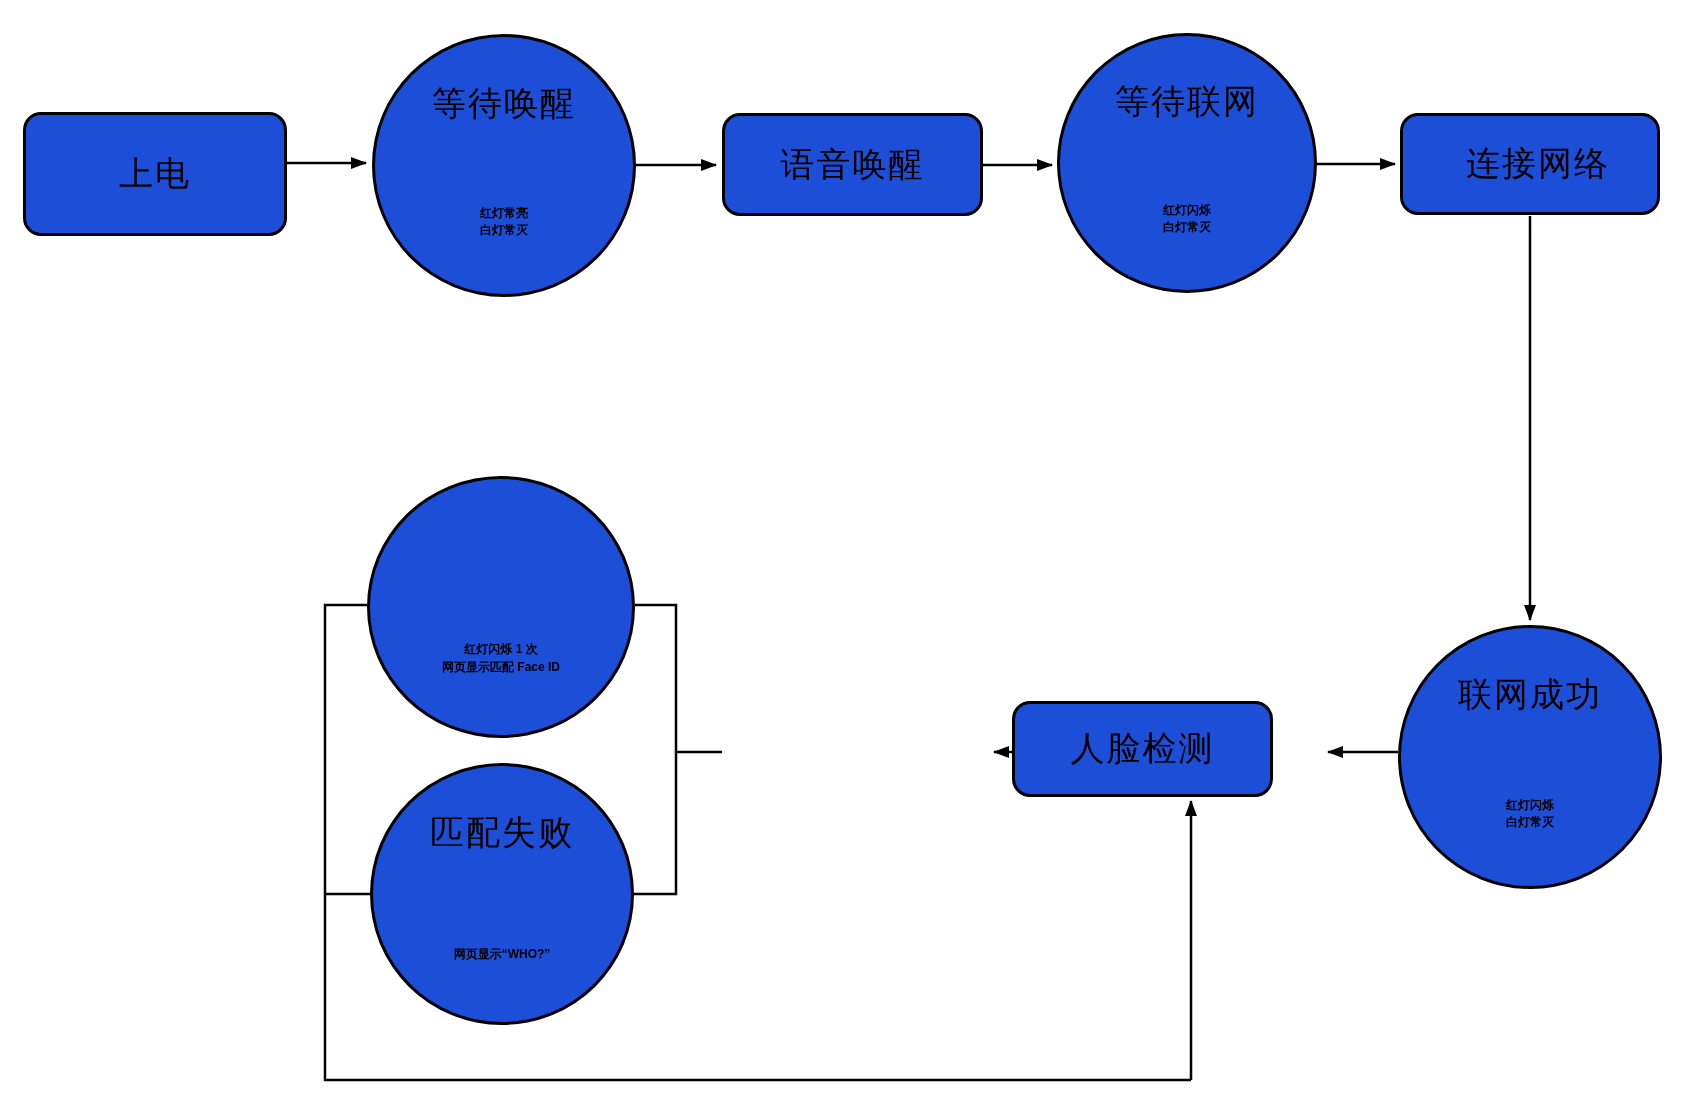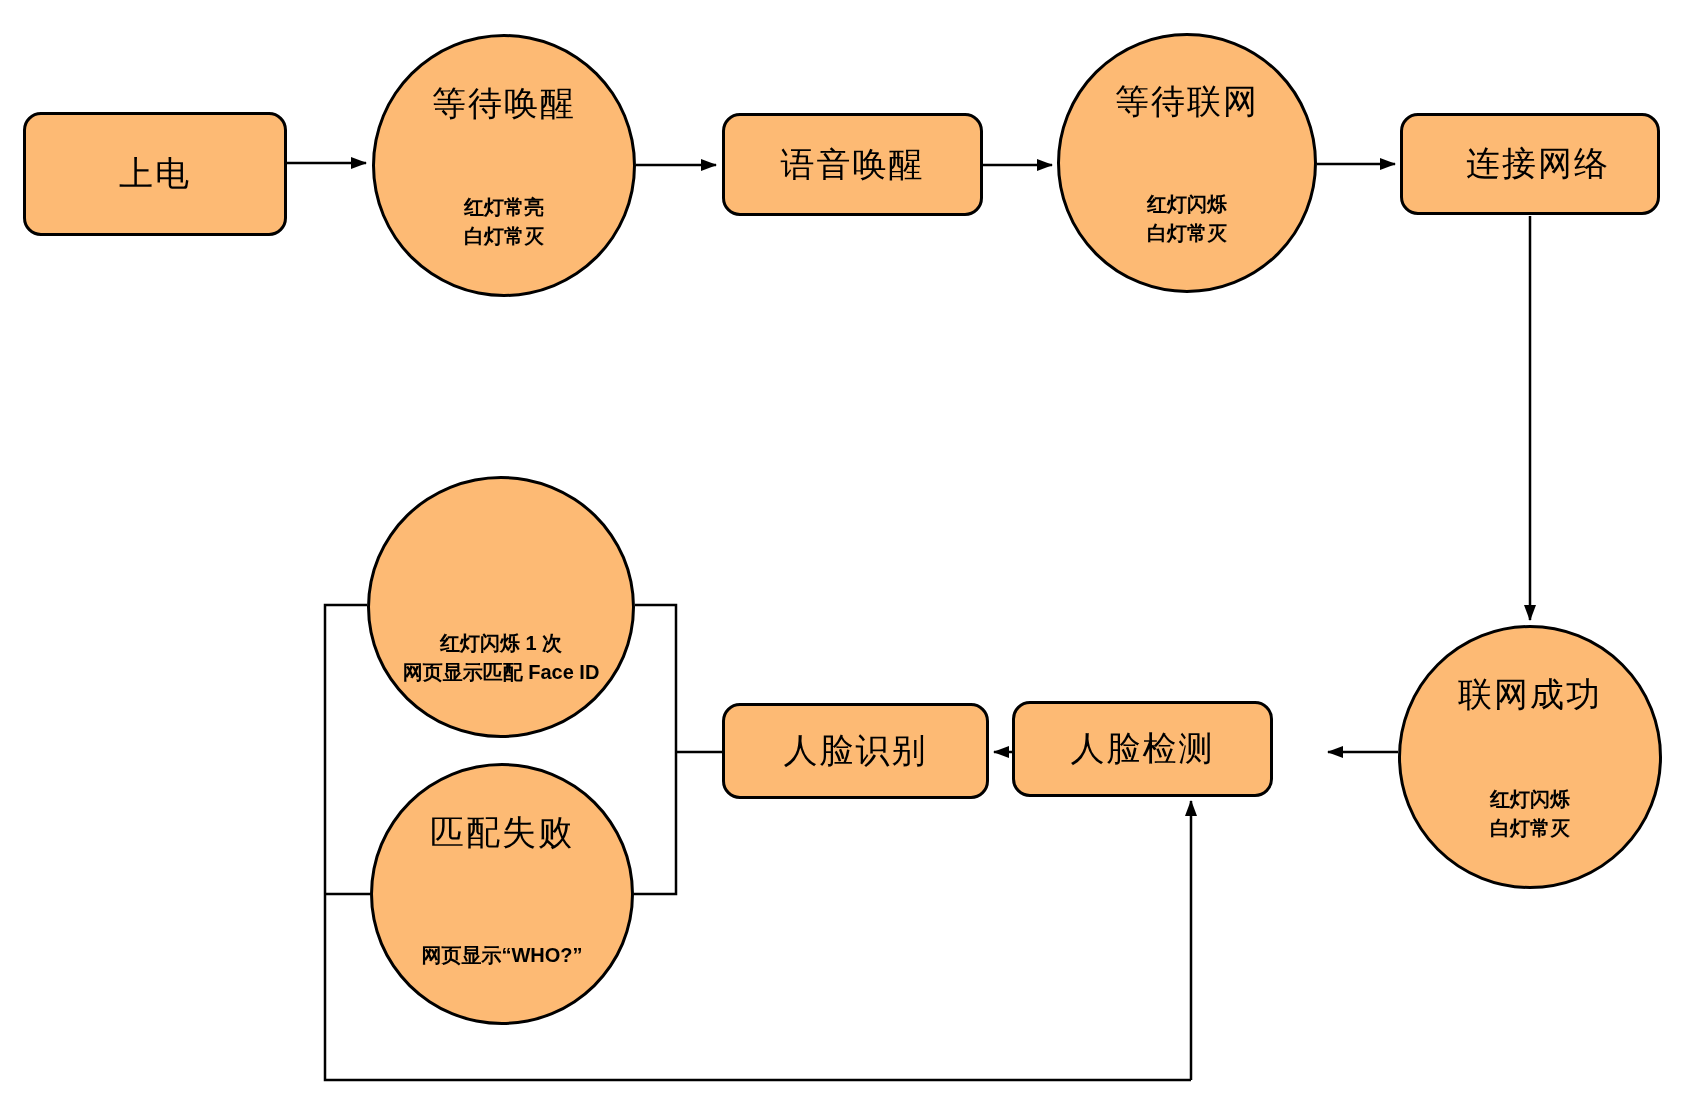--- a/index.html
+++ b/index.html
@@ -12,21 +12,21 @@
     color: #000;
     overflow: hidden;
   }
   svg.edges {
     position: absolute;
     left: 0; top: 0;
     width: 1682px; height: 1108px;
   }
   .node {
     position: absolute;
-    background: #fdba74;
+    background: #1d4ed8;
     border: 3px solid #000000;
     box-sizing: border-box;
   }
   .node.rect {
     border-radius: 18px;
     display: flex;
     align-items: center;
     justify-content: center;
   }
   .node.rect .label {
@@ -46,21 +46,21 @@
     font-size: 34px;
     letter-spacing: 2px;
   }
   .node.circle .sub {
     position: absolute;
     top: 72%;
     left: 0;
     width: 100%;
     transform: translateY(-50%);
     text-align: center;
-    font-size: 20px;
+    font-size: 12px;
     font-weight: bold;
     line-height: 1.45;
     white-space: pre-line;
   }
 </style>
 </head>
 <body>
 
 <div class="canvas">
 
@@ -98,23 +98,20 @@
   </div>
 
   <div class="node rect" style="left:1400px; top:113px; width:260px; height:102px;padding-left:16px;">
     <span class="label">连接网络</span>
   </div>
 
   <div class="node rect" style="left:1012px; top:701px; width:261px; height:96px;">
     <span class="label">人脸检测</span>
   </div>
 
-  <div class="node rect" style="left:722px; top:703px; width:267px; height:96px;">
-    <span class="label">人脸识别</span>
-  </div>
 
   <div class="node circle" style="left:372px; top:34px; width:264px; height:263px;">
     <div class="title">等待唤醒</div>
     <div class="sub">红灯常亮
 白灯常灭</div>
   </div>
 
   <div class="node circle" style="left:1057px; top:33px; width:260px; height:260px;">
     <div class="title">等待联网</div>
     <div class="sub">红灯闪烁

